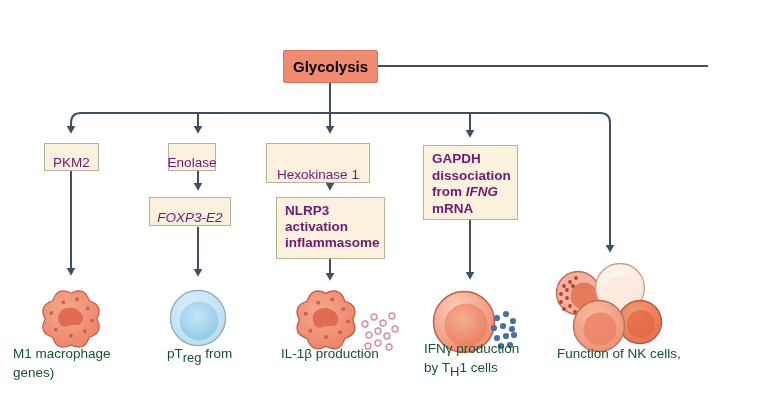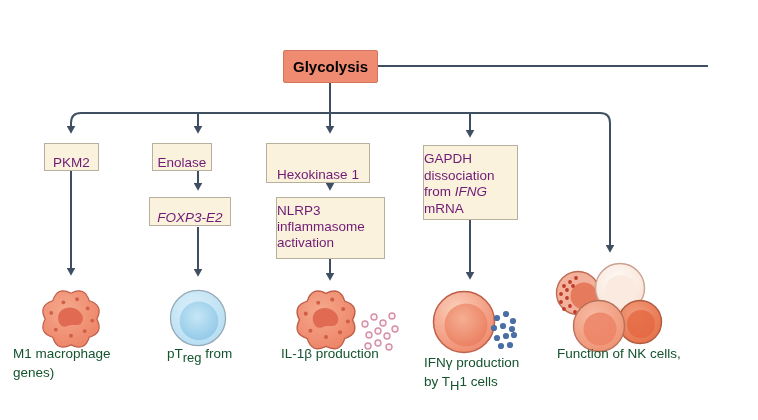--- a/index.html
+++ b/index.html
@@ -3,38 +3,38 @@
 <meta charset="utf-8">
 <style>
   html,body{margin:0;padding:0;background:#fff;}
   #canvas{position:relative;width:758px;height:420px;background:#ffffff;overflow:hidden;
           font-family:"Liberation Sans",sans-serif;color:#262626;}
   .abs{position:absolute;}
   svg{display:block;}
   .node-box{position:absolute;background:#FAF2DC;border:1px solid #B7B09C;border-radius:0;
             color:#701a75;font-size:13.5px;display:flex;align-items:flex-end;justify-content:center;
             box-sizing:border-box;}
-  .node-box.multiline{display:block;text-align:left;padding:5px 0;}
+  .node-box.multiline{display:block;text-align:left;padding:5px 8px;font-weight:bold;}
   .root-box{position:absolute;left:283px;top:50px;width:95px;height:33px;
             background:#EF8B71;border:1.5px solid #D4755E;border-radius:2px;
             display:flex;align-items:center;justify-content:center;
             font-weight:bold;font-size:15px;color:#000000;box-sizing:border-box;}
   .cell-label{position:absolute;font-size:13.5px;line-height:18.5px;color:#14532d;white-space:nowrap;}
   sub{font-size:13px;line-height:0;}
   .it{font-style:italic;}
   #pkm2-box{left:44px;top:143px;width:55px;height:28px;}
-  #enolase-box{left:152px;top:143px;width:60px;height:28px;}
+  #enolase-box{left:168px;top:143px;width:48px;height:28px;}
   #hexokinase-box{left:266px;top:143px;width:104px;height:40px;}
   #gapdh-box{left:423px;top:145px;width:95px;height:75px;line-height:16.5px;}
   #foxp3-box{left:149px;top:197px;width:82px;height:29px;font-style:italic;}
   #nlrp3-box{left:276px;top:197px;width:109px;height:62px;line-height:16px;}
   #m1-label{left:13px;top:345px;}
   #treg-label{left:167px;top:345px;}
   #il1b-label{left:281px;top:345px;text-align:center;}
-  #ifng-label{left:424px;top:354px;}
+  #ifng-label{left:424px;top:340px;}
   #nk-label{left:546px;top:345px;margin-left:11px;}
 </style>
 </head>
 <body>
 
 <div id="canvas">
 
   <svg class="abs" width="758" height="420" viewBox="0 0 758 420" style="left:0;top:0;">
     <defs>
       <marker id="arrow" viewBox="0 0 10 10" refX="6" refY="5" markerWidth="9" markerHeight="9" orient="auto" markerUnits="userSpaceOnUse">
@@ -76,22 +76,22 @@
     <div>dissociation</div>
     <div><span>from </span><span class="it">IFNG</span></div>
     <div>mRNA</div>
   </div>
 
   <div id="foxp3-box" class="node-box">
     <span>FOXP3-E2</span>
   </div>
   <div id="nlrp3-box" class="node-box multiline">
     <div>NLRP3</div>
+    <div>activation</div>
     <div>inflammasome</div>
-    <div>activation</div>
   </div>
 
   <svg class="abs" style="left:33px;top:284px;" width="76" height="67" viewBox="0 0 100 88">
     <defs>
       <radialGradient id="macG1" cx="40%" cy="35%" r="75%">
         <stop offset="0%" stop-color="#F5A98D"></stop>
           <stop offset="100%" stop-color="#EC8165"></stop>
       </radialGradient>
     </defs>
     <path d="M50,12 Q68,2.6 74,22 Q93.4,28 84,46 Q93.4,64 74,70 Q68,89.4 50,80 Q32,89.4 26,70 Q6.6,64 16,46 Q6.6,28 26,22 Q32,2.6 50,12 Z" fill="url(#macG1)" stroke="#C05F49" stroke-width="1.6"></path>

